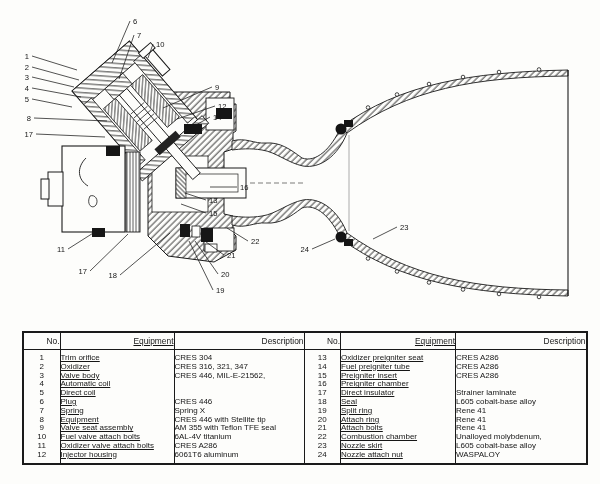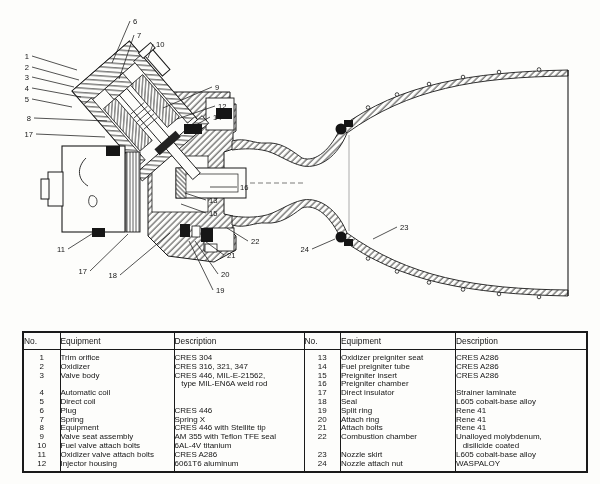--- a/index.html
+++ b/index.html
@@ -8,29 +8,29 @@
     font-family:"Liberation Sans",sans-serif;color:#191919;overflow:hidden;
   }
   svg.diagram{position:absolute;left:0;top:0;}
   svg .co{font-family:"Liberation Sans",sans-serif;font-size:7.6px;fill:#161616;}
   .tables-wrap{
     position:absolute;left:22px;top:331px;display:flex;
     border:2px solid #1a1a1a;background:transparent;
   }
   table.parts{border-collapse:collapse;table-layout:fixed;}
   table.parts th{
-    font-weight:normal;font-size:8.4px;height:16px;padding:0;text-align:left;
+    font-weight:normal;font-size:8.4px;height:16px;padding:0;text-align:right;
     border-bottom:1.2px solid #1a1a1a;color:#161616;
   }
   table.parts td{
     font-size:8px;height:8.8px;line-height:8.8px;padding:0;color:#161616;
     overflow:hidden;vertical-align:bottom;
   }
   .no{text-align:center;border-right:1px solid #1a1a1a;}
-  .eq{padding-left:12px;border-right:1px solid #1a1a1a;white-space:nowrap;}
+  .eq{padding-left:12px;border-right:1px solid #1a1a1a;white-space:nowrap;text-decoration:underline;}
   .de{padding-left:10px;white-space:pre;}
   #table-left{border-right:1.6px solid #1a1a1a;}
   table.parts tbody tr:first-child td{padding-top:4px;}
   table.parts tbody tr:last-child td{padding-bottom:3px;}
 </style>
 </head>
 <body>
 
 <div class="page">
 
@@ -202,25 +202,20 @@
             <td class="no">2</td>
             <td class="eq">Oxidizer</td>
             <td class="de">CRES 316, 321, 347</td>
           </tr>
         <tr>
             <td class="no">3</td>
             <td class="eq">Valve body</td>
             <td class="de">CRES 446, MIL-E-21562,</td>
           </tr>
         <tr>
-            <td class="no"></td>
-            <td class="eq"></td>
-            <td class="de">   type MIL-EN6A weld rod</td>
-          </tr>
-        <tr>
             <td class="no">4</td>
             <td class="eq">Automatic coil</td>
             <td class="de"></td>
           </tr>
         <tr>
             <td class="no">5</td>
             <td class="eq">Direct coil</td>
             <td class="de"></td>
           </tr>
         <tr>
@@ -319,25 +314,20 @@
             <td class="no">21</td>
             <td class="eq">Attach bolts</td>
             <td class="de">Rene 41</td>
           </tr>
         <tr>
             <td class="no">22</td>
             <td class="eq">Combustion chamber</td>
             <td class="de">Unalloyed molybdenum,</td>
           </tr>
         <tr>
-            <td class="no"></td>
-            <td class="eq"></td>
-            <td class="de">   disilicide coated</td>
-          </tr>
-        <tr>
             <td class="no">23</td>
             <td class="eq">Nozzle skirt</td>
             <td class="de">L605 cobalt-base alloy</td>
           </tr>
         <tr>
             <td class="no">24</td>
             <td class="eq">Nozzle attach nut</td>
             <td class="de">WASPALOY</td>
           </tr>
       </tbody>

